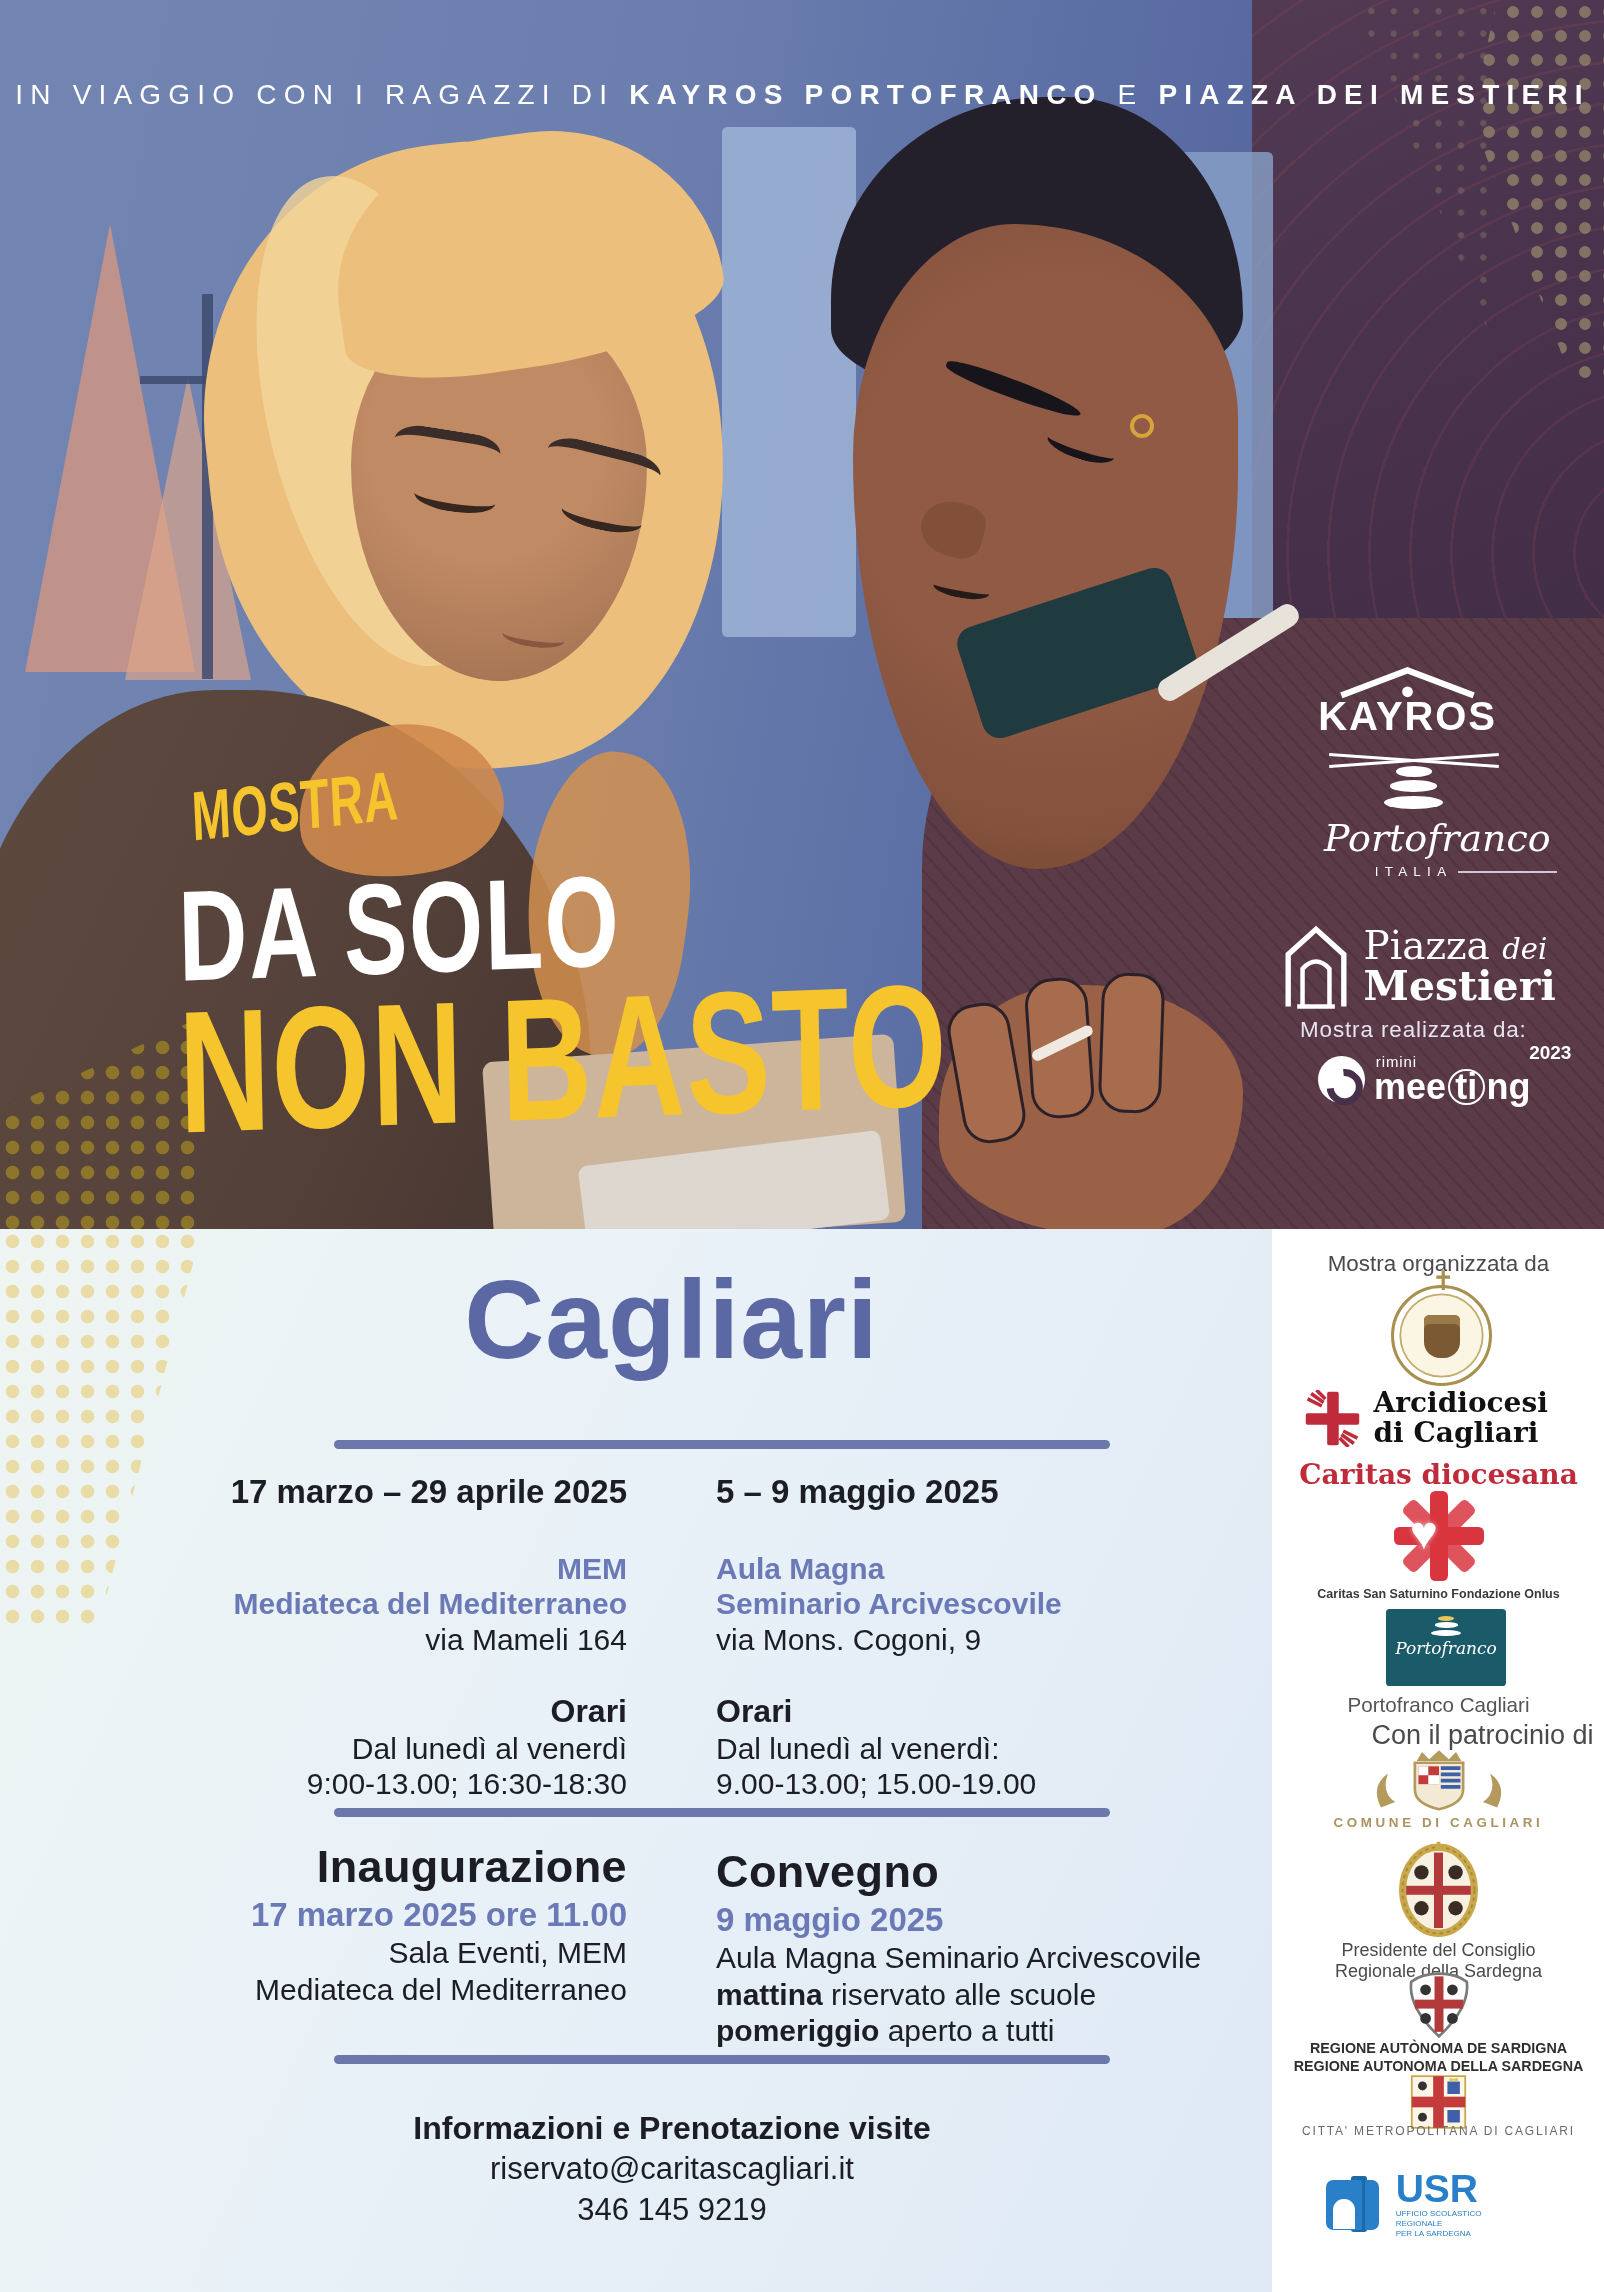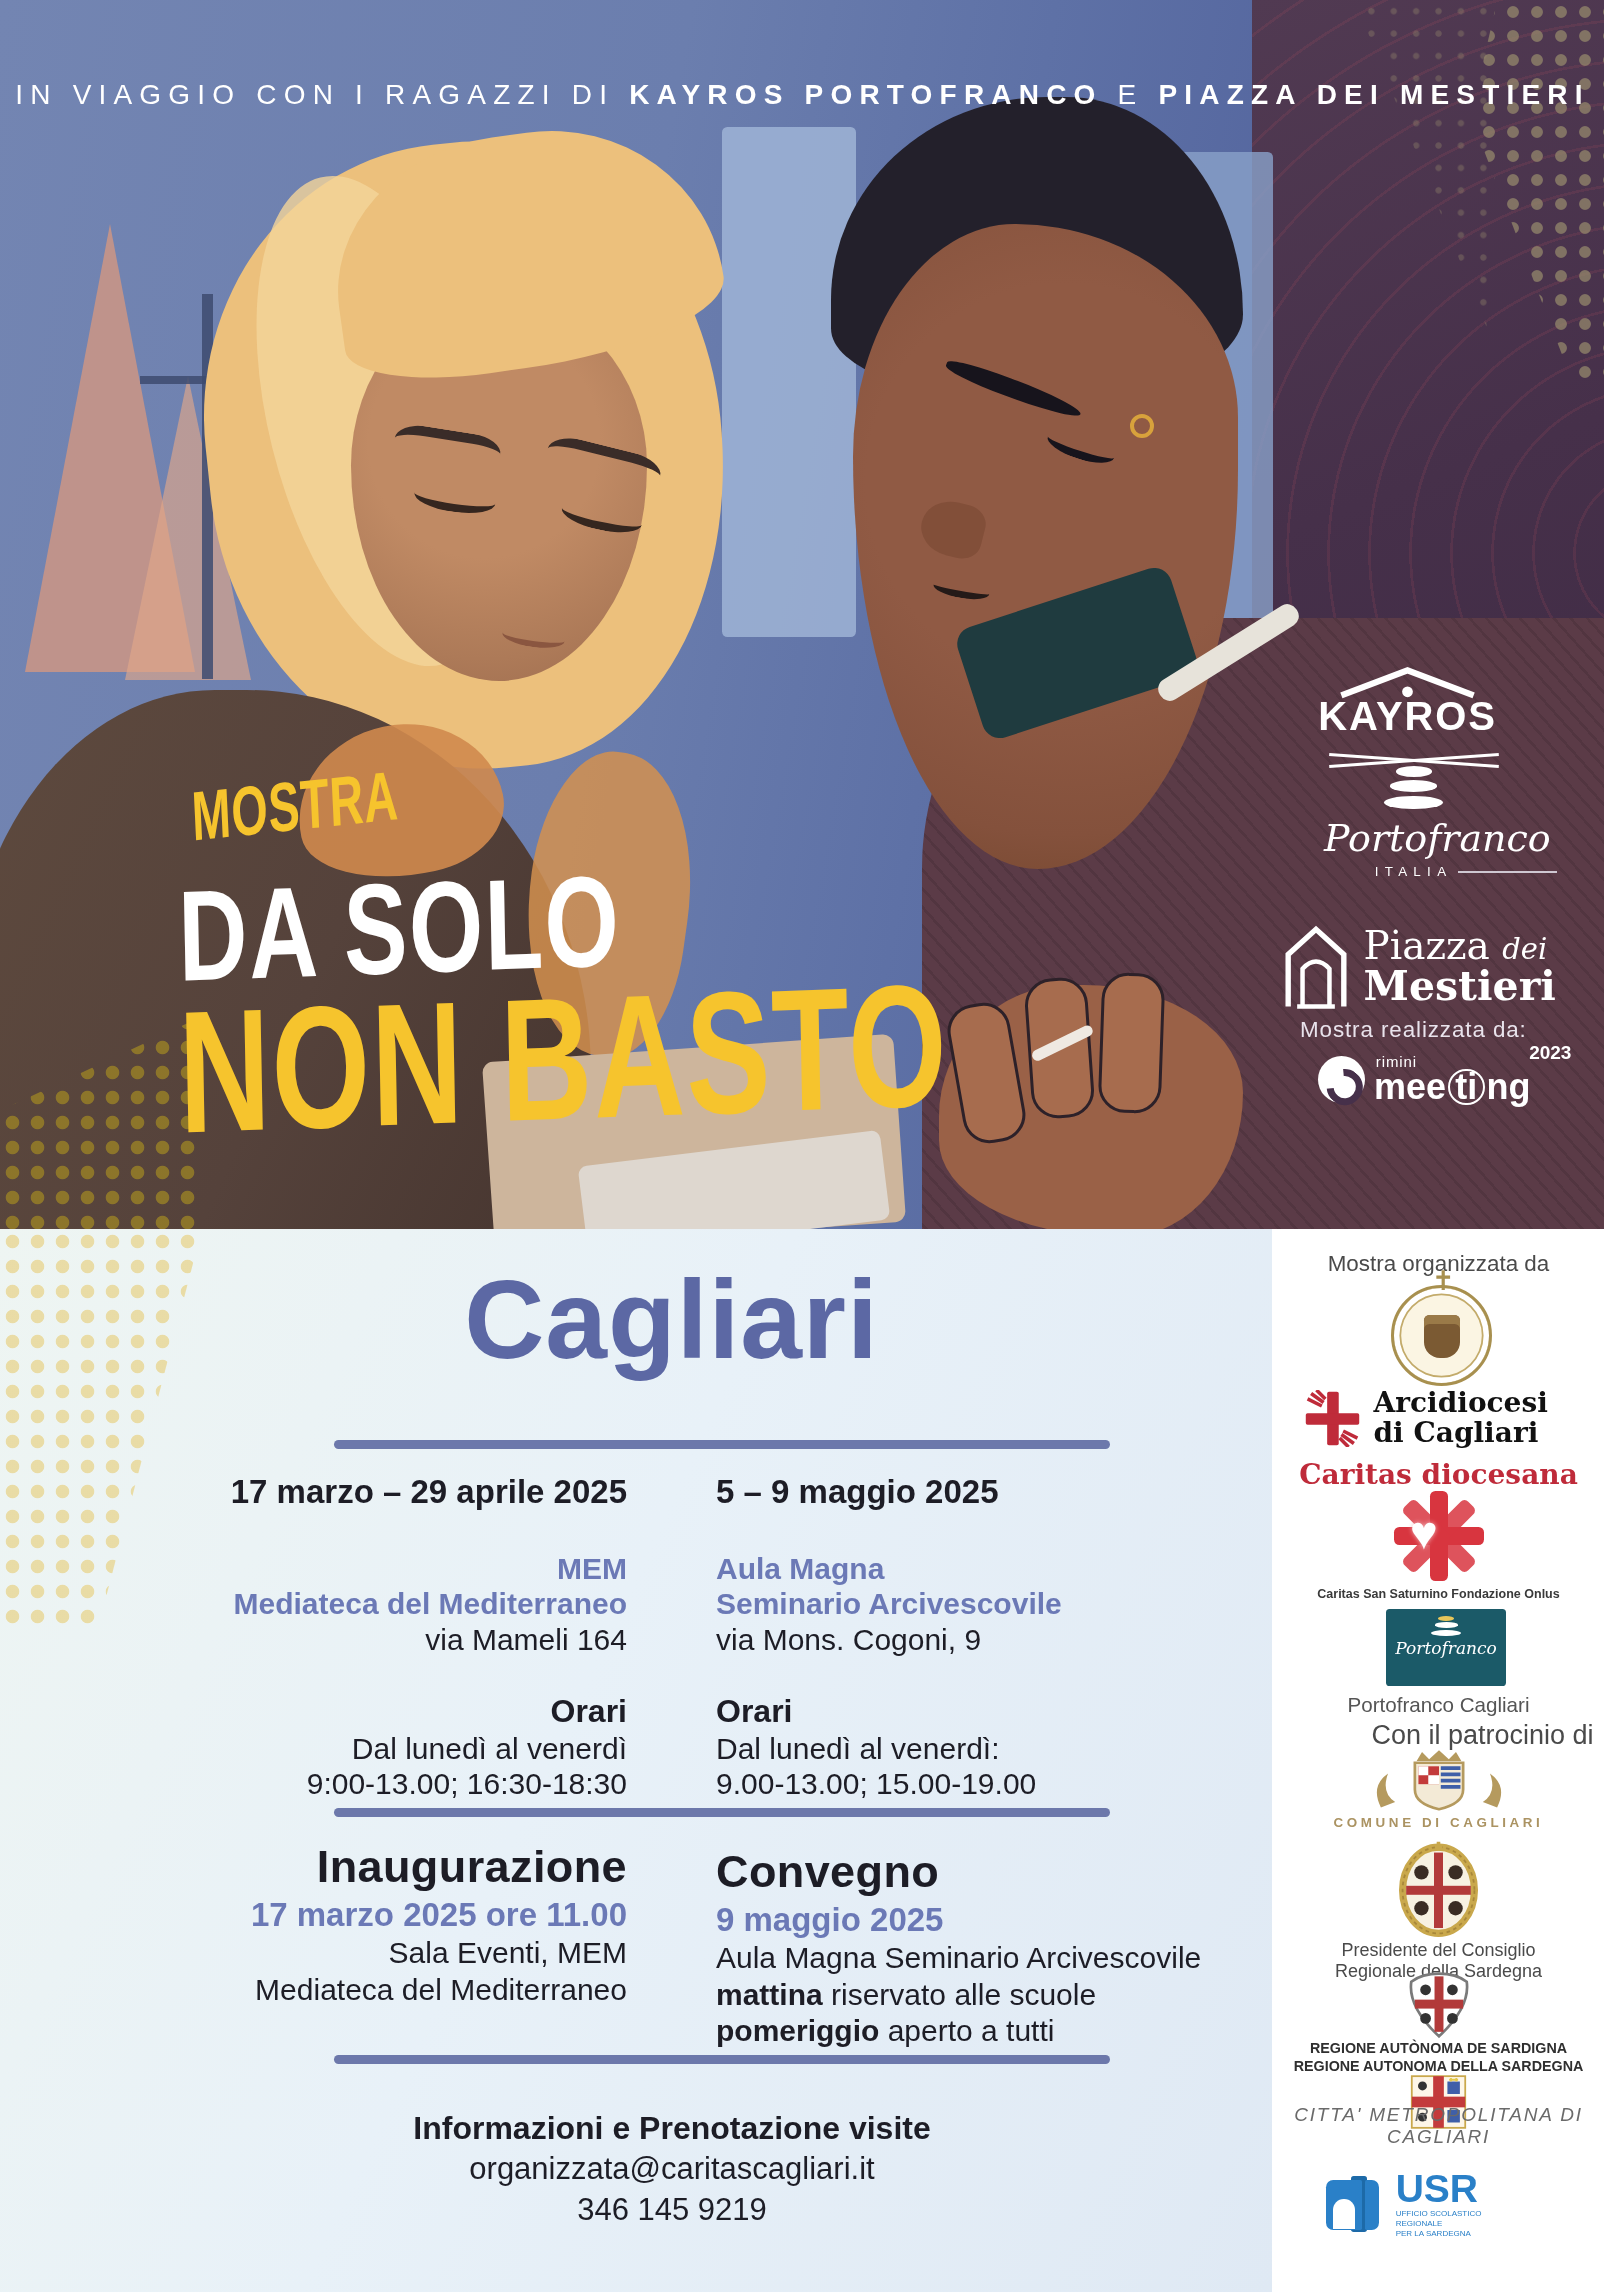--- a/index.html
+++ b/index.html
@@ -182,21 +182,21 @@
   .pf-box .mini-lh{margin:7.2px auto 0;width:54px;}
   .pf-box .mini-bar{margin:1.8px auto 0;background:#e8c65a;border-radius:50%;}
   .pf-box .script{font-family:"DejaVu Serif","Liberation Serif",serif;font-style:italic;font-size:17px;margin-top:1.8px;}
   .lbl-pfc{top:464px;font-size:20.6px;color:#555;}
   .lbl-patro{top:491px;font-size:27px;color:#4a4a4a;padding-left:44px;}
   .emb{left:0;width:333px;display:flex;justify-content:center;}
   .emb-comune{top:521px;} .emb-pres{top:611px;} .emb-reg{top:742px;} .emb-citta{top:845px;}
   .lbl-comune{top:586px;font-size:13.4px;letter-spacing:3.6px;color:#ab9362;font-weight:bold;}
   .lbl-pres{top:711px;font-size:18px;color:#4a4a4a;line-height:1.15;}
   .lbl-reg{top:811px;font-size:14.3px;font-weight:800;color:#2f2f2f;line-height:1.25;}
-  .lbl-citta{top:875px;font-size:19px;letter-spacing:1.8px;color:#6a6a6a;font-style:italic;}
+  .lbl-citta{top:895px;font-size:12px;letter-spacing:1.8px;color:#6a6a6a;}
   .usr-row{top:942px;left:54px;width:251px;display:flex;align-items:center;gap:10.7px;text-align:left;}
   .usr-icon{position:relative;width:59px;height:57px;}
   .usr-icon .p1{position:absolute;left:0;top:3.6px;width:36px;height:50px;background:#2a80c8;border-radius:7.2px 1.8px 1.8px 7.2px;}
   .usr-icon .p2{position:absolute;left:25px;top:0;width:16px;height:56px;background:#1d6aa8;border-radius:2.7px;}
   .usr-icon .p3{position:absolute;left:39px;top:3.6px;width:14.3px;height:50px;background:#2a80c8;border-radius:1.8px 7.2px 7.2px 1.8px;}
   .usr-icon .arch{position:absolute;left:7.2px;top:23px;width:21.5px;height:30px;background:#fff;border-radius:10.7px 10.7px 0 0;}
   .usr-txt .usr{font-size:39px;font-weight:800;color:#2a80c8;line-height:.9;}
   .usr-sub{font-size:8px;color:#2a80c8;line-height:1.25;margin-top:2.7px;}
 
   svg{display:block;}
@@ -344,21 +344,21 @@
       <div class="date">9 maggio 2025</div>
       <div>Aula Magna Seminario Arcivescovile</div>
       <div><b>mattina</b><span> riservato alle scuole</span></div>
       <div><b>pomeriggio</b><span> aperto a tutti</span></div>
     </div>
 
     <div class="rule rule-3"></div>
 
     <div class="info">
       <div class="t">Informazioni e Prenotazione visite</div>
-      <div>organizzata@caritascagliari.it</div>
+      <div>riservato@caritascagliari.it</div>
       <div>346 145 9219</div>
     </div>
   </div>
 
   <div class="sidebar">
     <div class="sb sb-label lbl-org">Mostra organizzata da</div>
 
     <div class="sb seal" style="left:119px;width:95px;height:95px">
       <div class="cross">✝</div>
       <div class="shield"></div>

